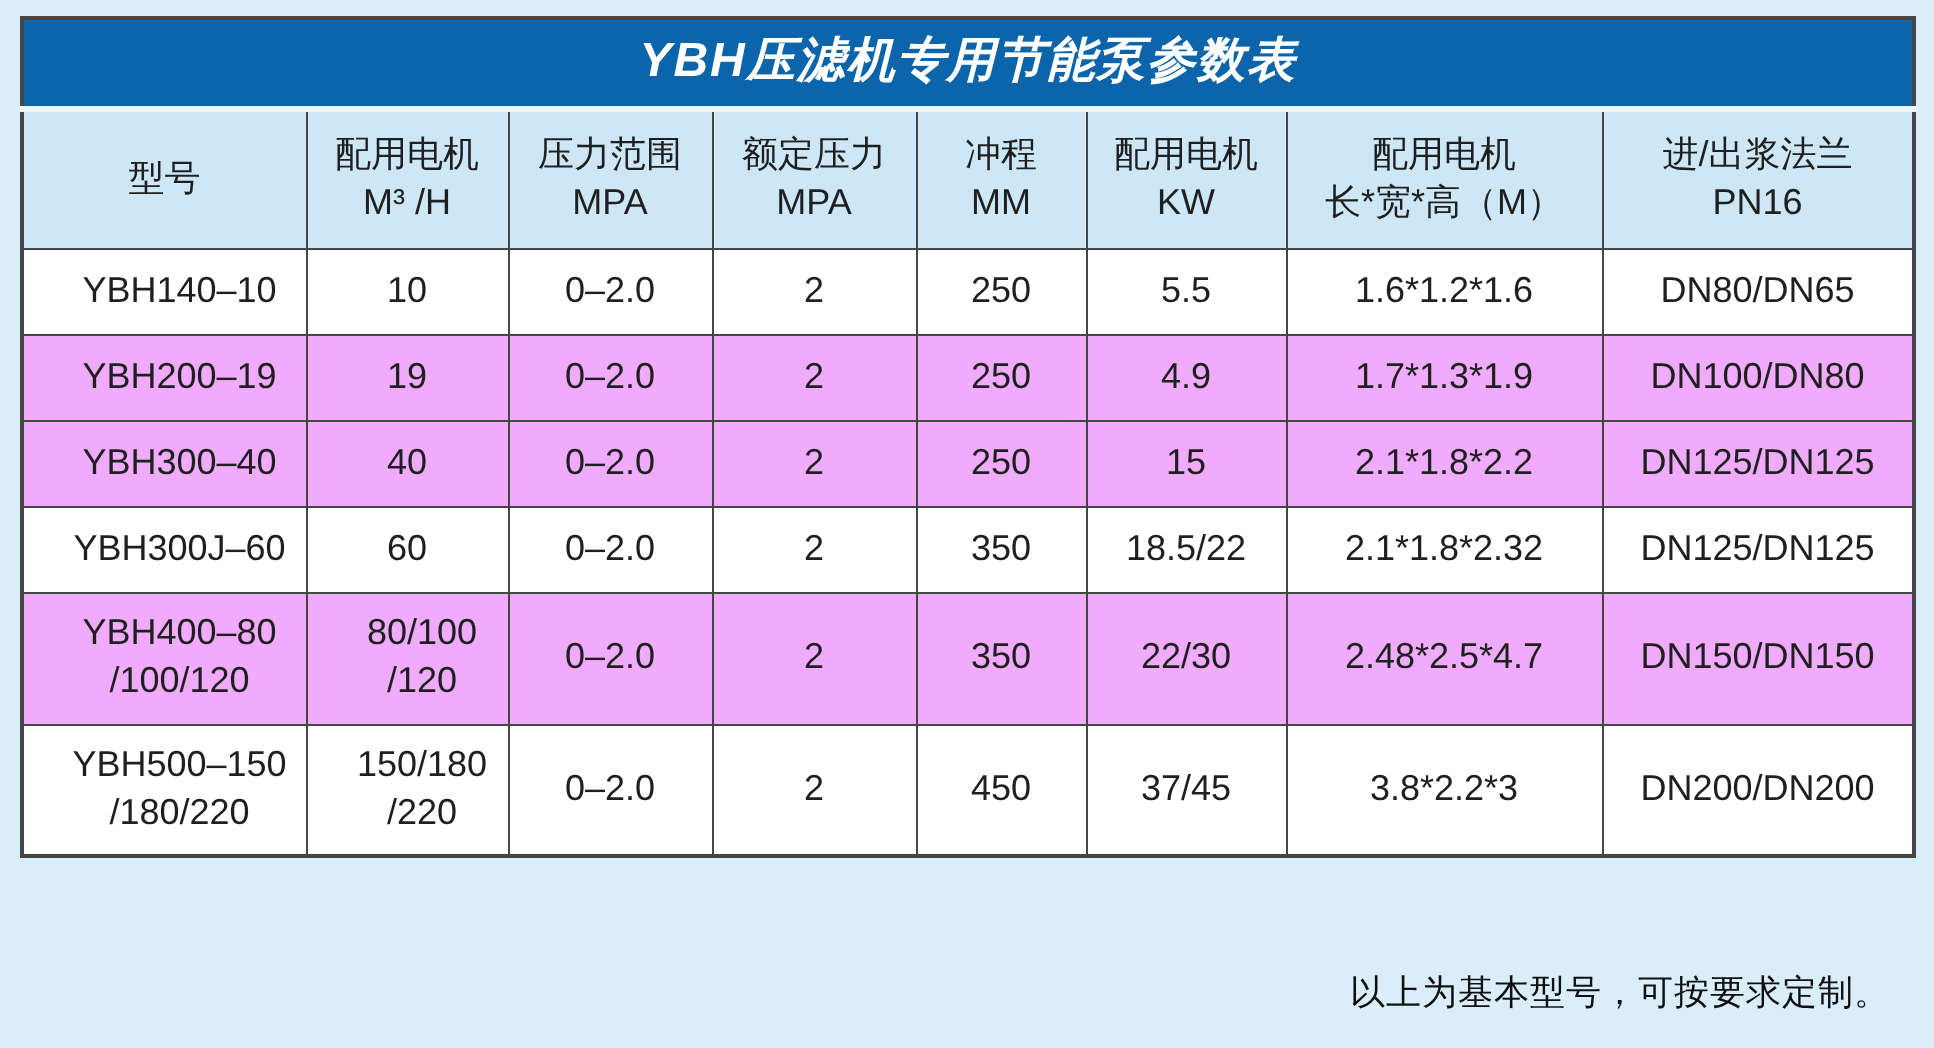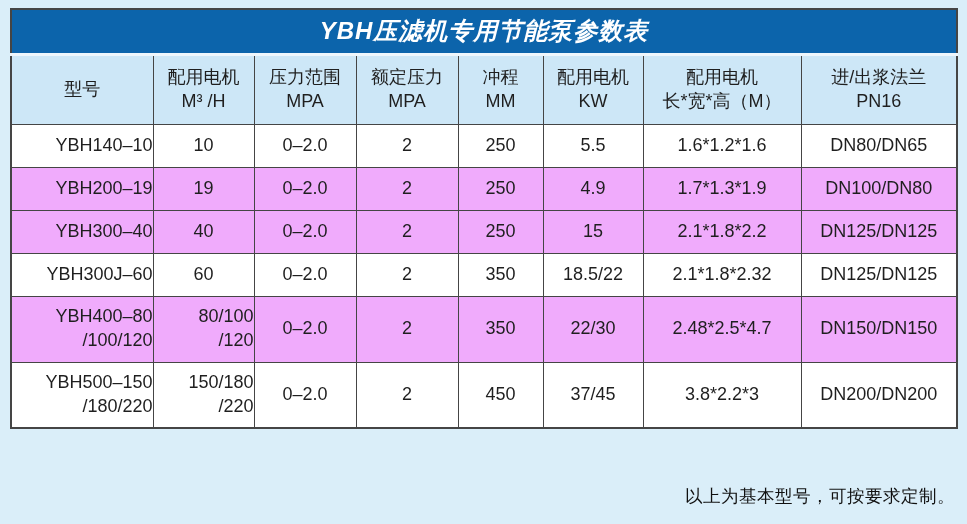--- a/index.html
+++ b/index.html
@@ -43,27 +43,27 @@
     font-weight: bold;
     letter-spacing: 1px;
     border-bottom: 3px solid #eef6fc;
     font-style: italic;
   }
   tr.r-head th { background: #cde7f7; }
   tr.row-white td { background: #ffffff; }
   tr.row-blue  td { background: #f0abfc; }
 
   td.al {
-    text-align: right;
+    text-align: center;
     padding-left: 15px;
   }
 
   .footer-note {
     position: absolute;
-    right: 12px;
+    right: 22px;
     top: 484px;
     font-size: 17.5px;
     color: #101010;
     letter-spacing: 0.5px;
   }
 </style>
 </head>
 <body>
 
 <div class="page">

